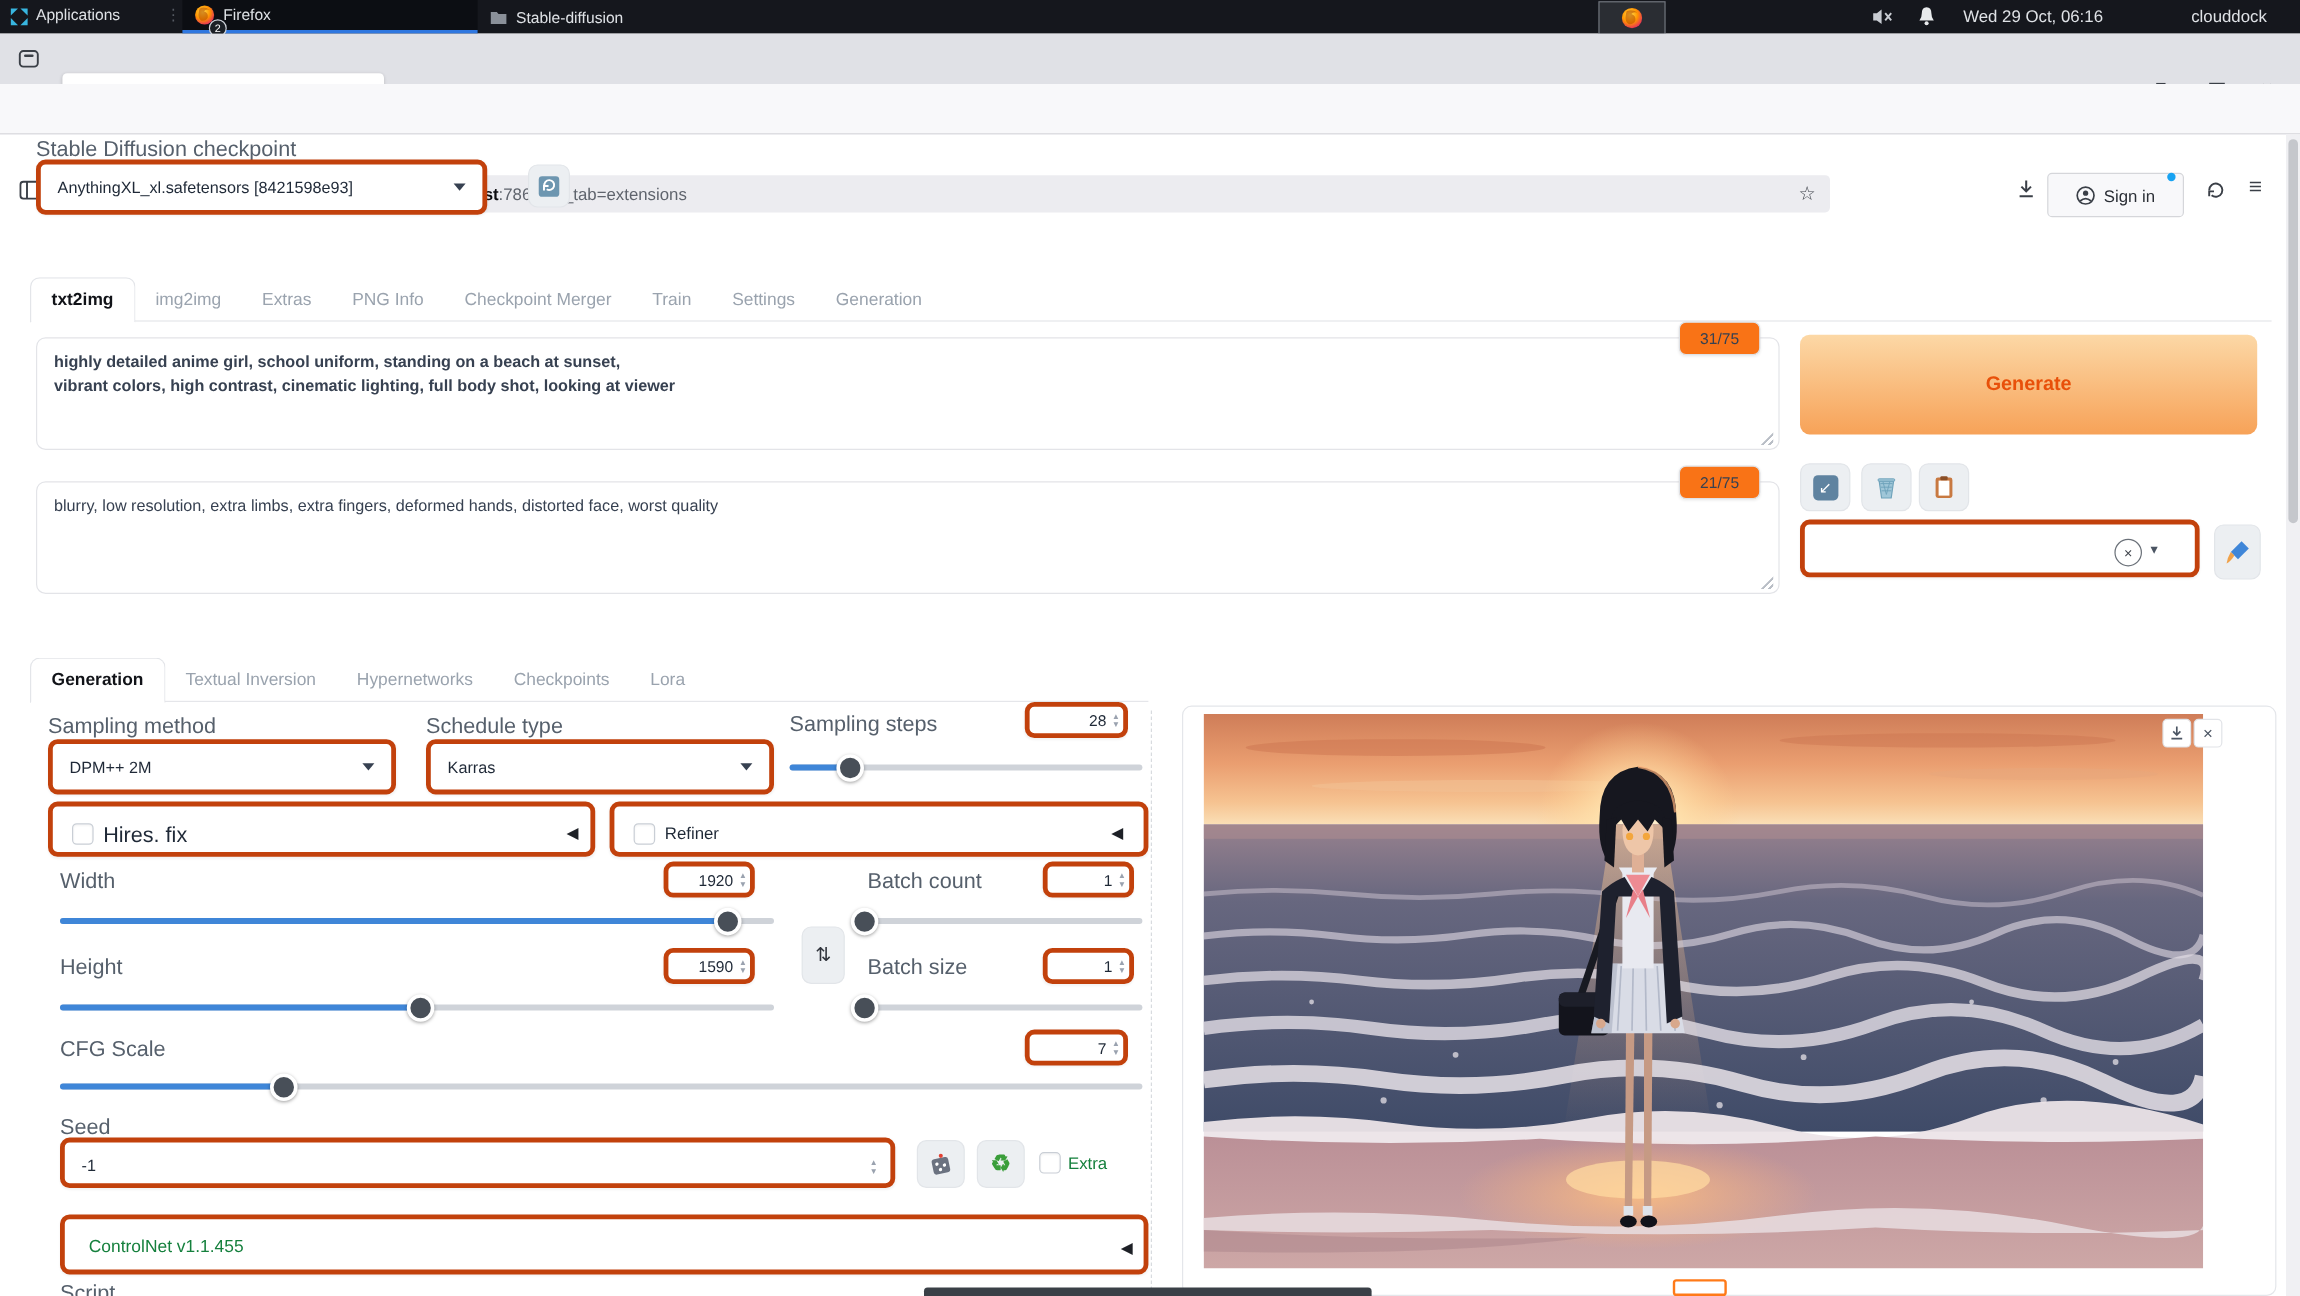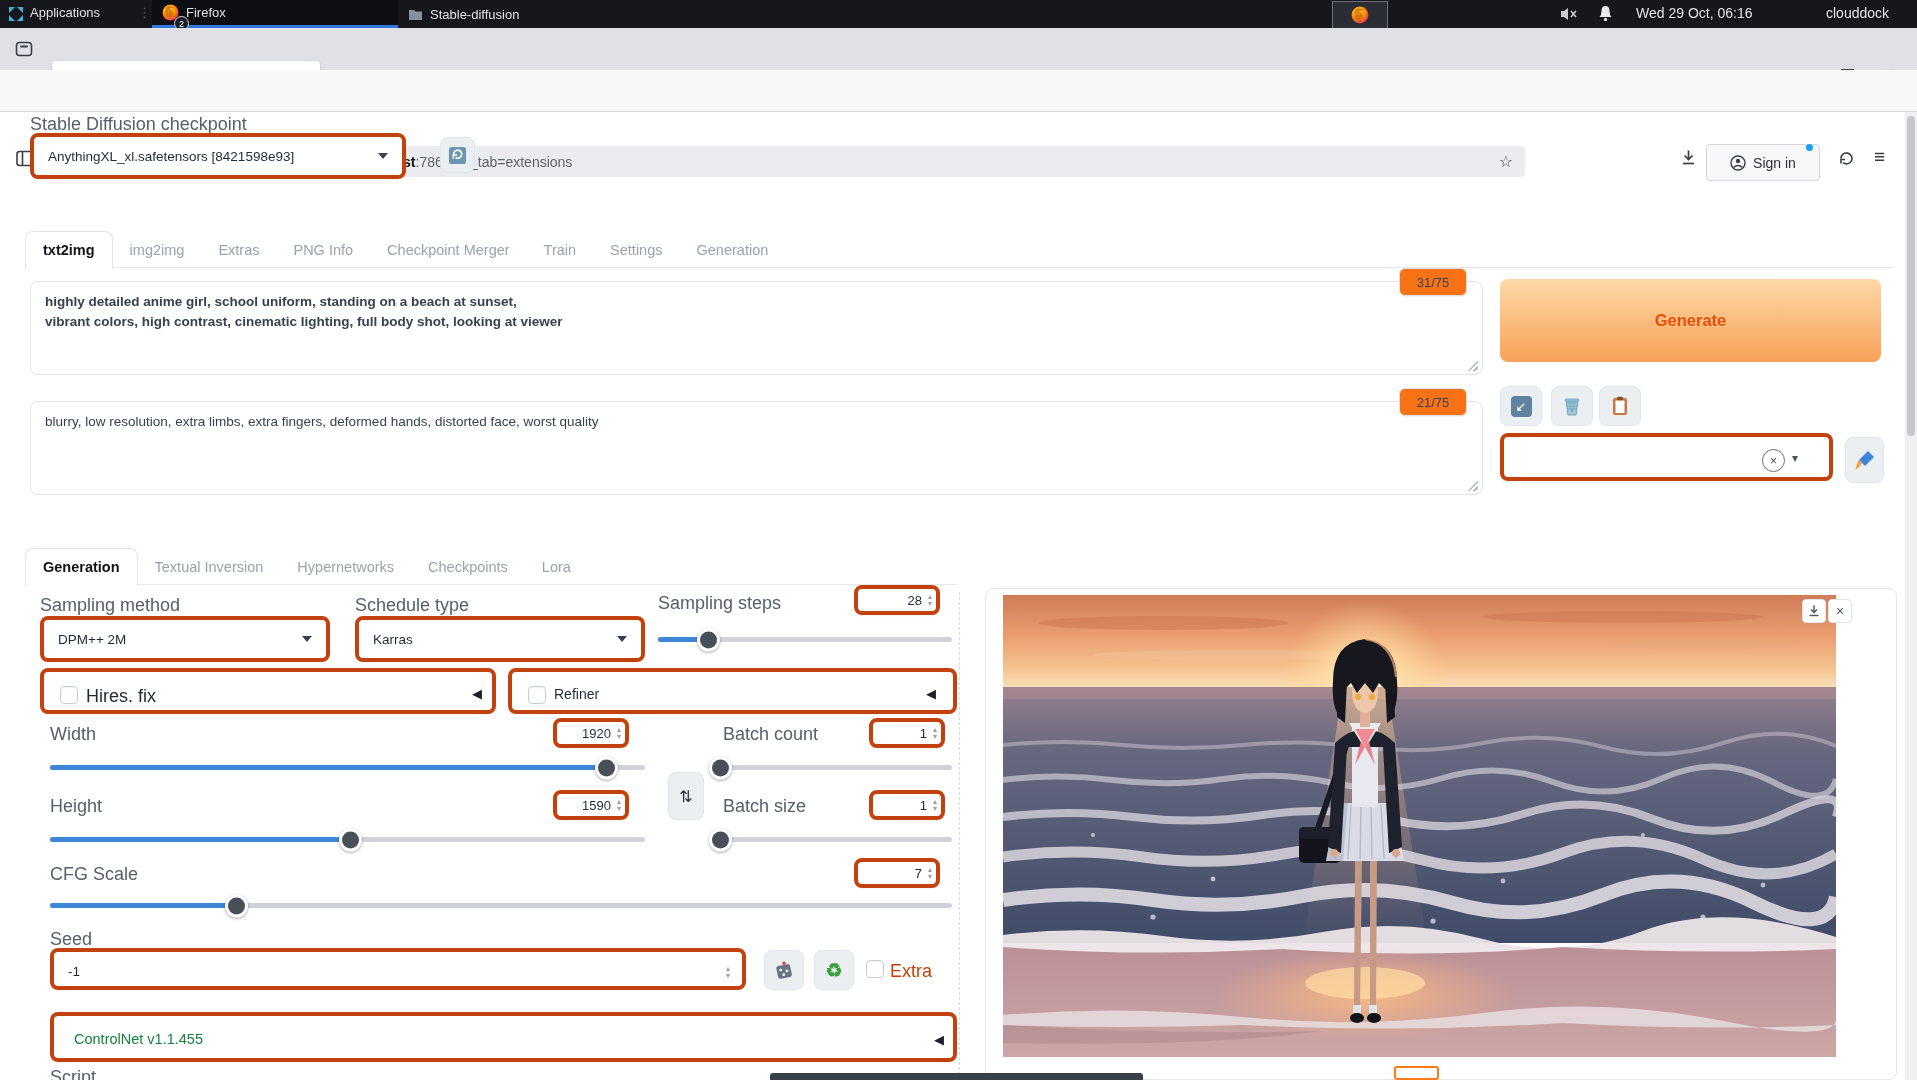--- a/index.html
+++ b/index.html
@@ -398,21 +398,21 @@
         <circle cx="13" cy="11.5" r="1.4" fill="#fff"></circle>
         <circle cx="9" cy="14.5" r="1.4" fill="#fff"></circle>
       </g>
       <circle cx="10" cy="3.2" r="1.7" fill="#e34234"></circle>
     </svg>
 </div>
 <div class="abs toolbtn" style="left:814px;top:950px;width:38px;height:38px;color:#3a9e3a;font-size:19px;font-weight:700">
     <span>♻</span>
   </div>
 <span class="abs checkbox" style="left:866px;top:960px"></span>
-<span class="abs" style="left:890px;top:961px;font-size:18px;color:#c2410c">Extra</span>
+<span class="abs" style="left:890px;top:961px;font-size:14px;color:#15803d">Extra</span>
 
 <div class="abs gbox" style="left:50px;top:1012px;width:907px;height:50px">
   <span class="abs" style="left:20px;top:15px;font-size:14.5px;color:#15803d">ControlNet v1.1.455</span>
   <span class="abs acc-arrow" style="left:880px;top:16px">◀</span>
 </div>
 <div class="abs glabel" style="left:50px;top:1067px">Script</div>
 
 <div class="abs" style="left:985px;top:588px;width:912px;height:492px;border:1px solid #e4e6ea;border-radius:8px;background:#fff;box-sizing:border-box"></div>
 <div class="abs" style="left:1003px;top:595px;width:833px;height:462px">
   <svg width="833" height="462" viewBox="0 0 833 462" preserveAspectRatio="none" class="iconimg">

